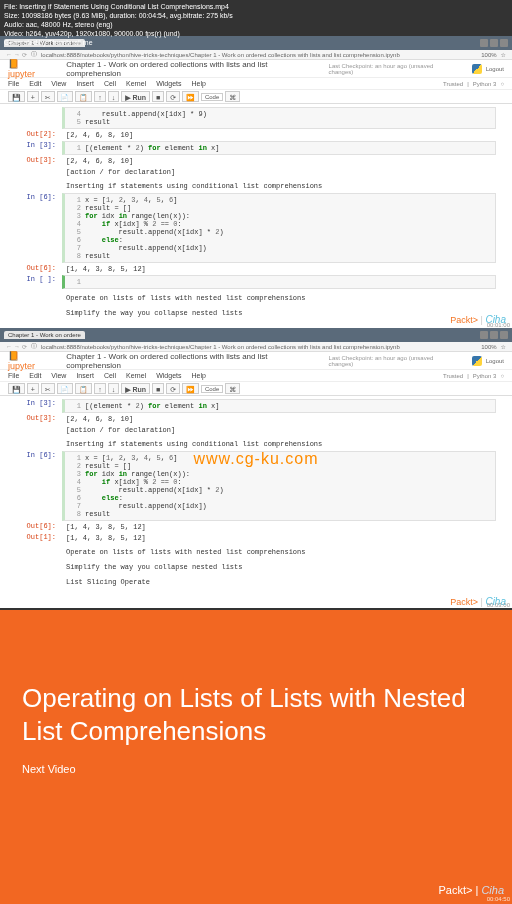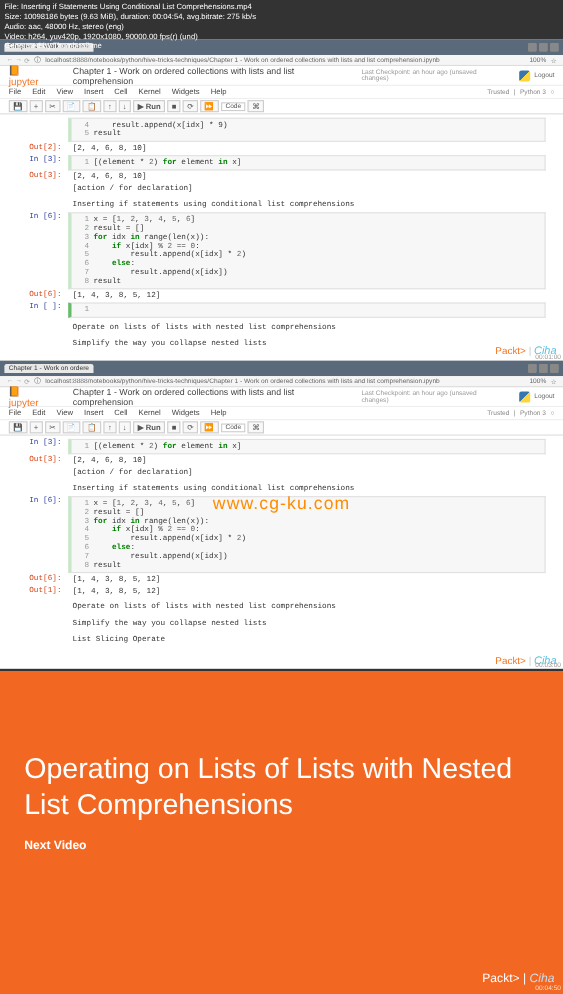--- a/index.html
+++ b/index.html
@@ -47,21 +47,21 @@
 .packt { position:absolute; right:6px; font-size:9px; color:#ccc; }
 .packt.pk1 { top:314px; }
 .packt.pk2 { top:596px; }
 .packt .p { color:#f37626; }
 .packt .c { color:#5bc0de; font-style:italic; font-size:10px; }
 .time { position:absolute; right:2px; font-size:6px; color:#999; }
 .time.t1 { top:322px; }
 .time.t2 { top:602px; }
 .orange { position:absolute; top:610px; left:0; right:0; bottom:0; background:#f26722; color:#fff; padding:72px 22px 0; }
 .otitle { font-size:26px; font-weight:300; line-height:1.25; }
-.onext { font-size:11px; margin-top:16px; font-weight:700; }
+.onext { font-size:11px; margin-top:16px; font-weight:400; }
 .opackt { position:absolute; bottom:8px; right:8px; font-size:11px; color:#fff; }
 .opackt .c { color:#cde; font-style:italic; }
 .otime { position:absolute; bottom:2px; right:2px; font-size:6px; color:#fddcc8; }
 </style>
 </head>
 <body>
 
 <div class="meta">
   <div>File: Inserting if Statements Using Conditional List Comprehensions.mp4</div>
   <div>Size: 10098186 bytes (9.63 MiB), duration: 00:04:54, avg.bitrate: 275 kb/s</div>

